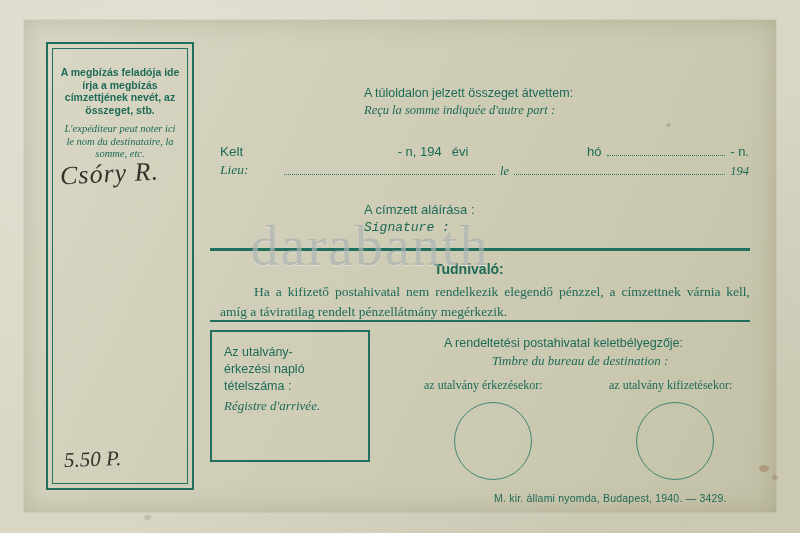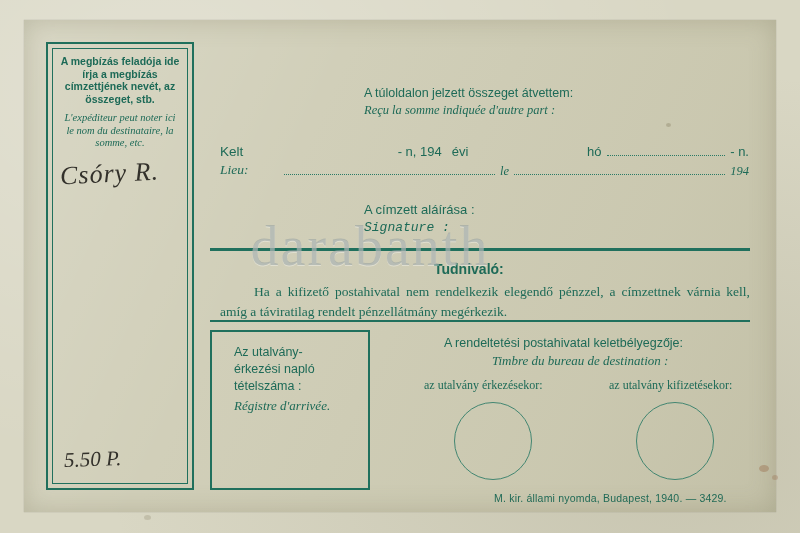--- a/index.html
+++ b/index.html
@@ -55,21 +55,21 @@
     box-sizing: border-box;
   }
   .left-box-inner {
     position: absolute;
     left: 4px;
     top: 4px;
     right: 4px;
     bottom: 4px;
     border: 1px solid #20705d;
     box-sizing: border-box;
-    padding: 6px 7px 0 7px;
+    padding: 17px 7px 0 7px;
   }
   .lb-hu {
     font-family: "Liberation Sans", sans-serif;
     font-weight: bold;
     font-size: 10.5px;
     line-height: 12.5px;
     color: #1d6a57;
     text-align: center;
   }
   .lb-fr {
@@ -245,24 +245,24 @@
     text-indent: 34px;
     text-align: justify;
   }
 
   
   .reg-box {
     position: absolute;
     left: 186px;
     top: 310px;
     width: 160px;
-    height: 160px;
+    height: 132px;
     border: 2px solid #20705d;
     box-sizing: border-box;
-    padding: 12px 10px 0 22px;
+    padding: 12px 10px 0 12px;
   }
   .reg-hu {
     font-family: "Liberation Sans", sans-serif;
     font-size: 12.5px;
     line-height: 17px;
     color: #1d6a57;
   }
   .reg-fr {
     margin-top: 3px;
     font-family: "Liberation Serif", serif;

